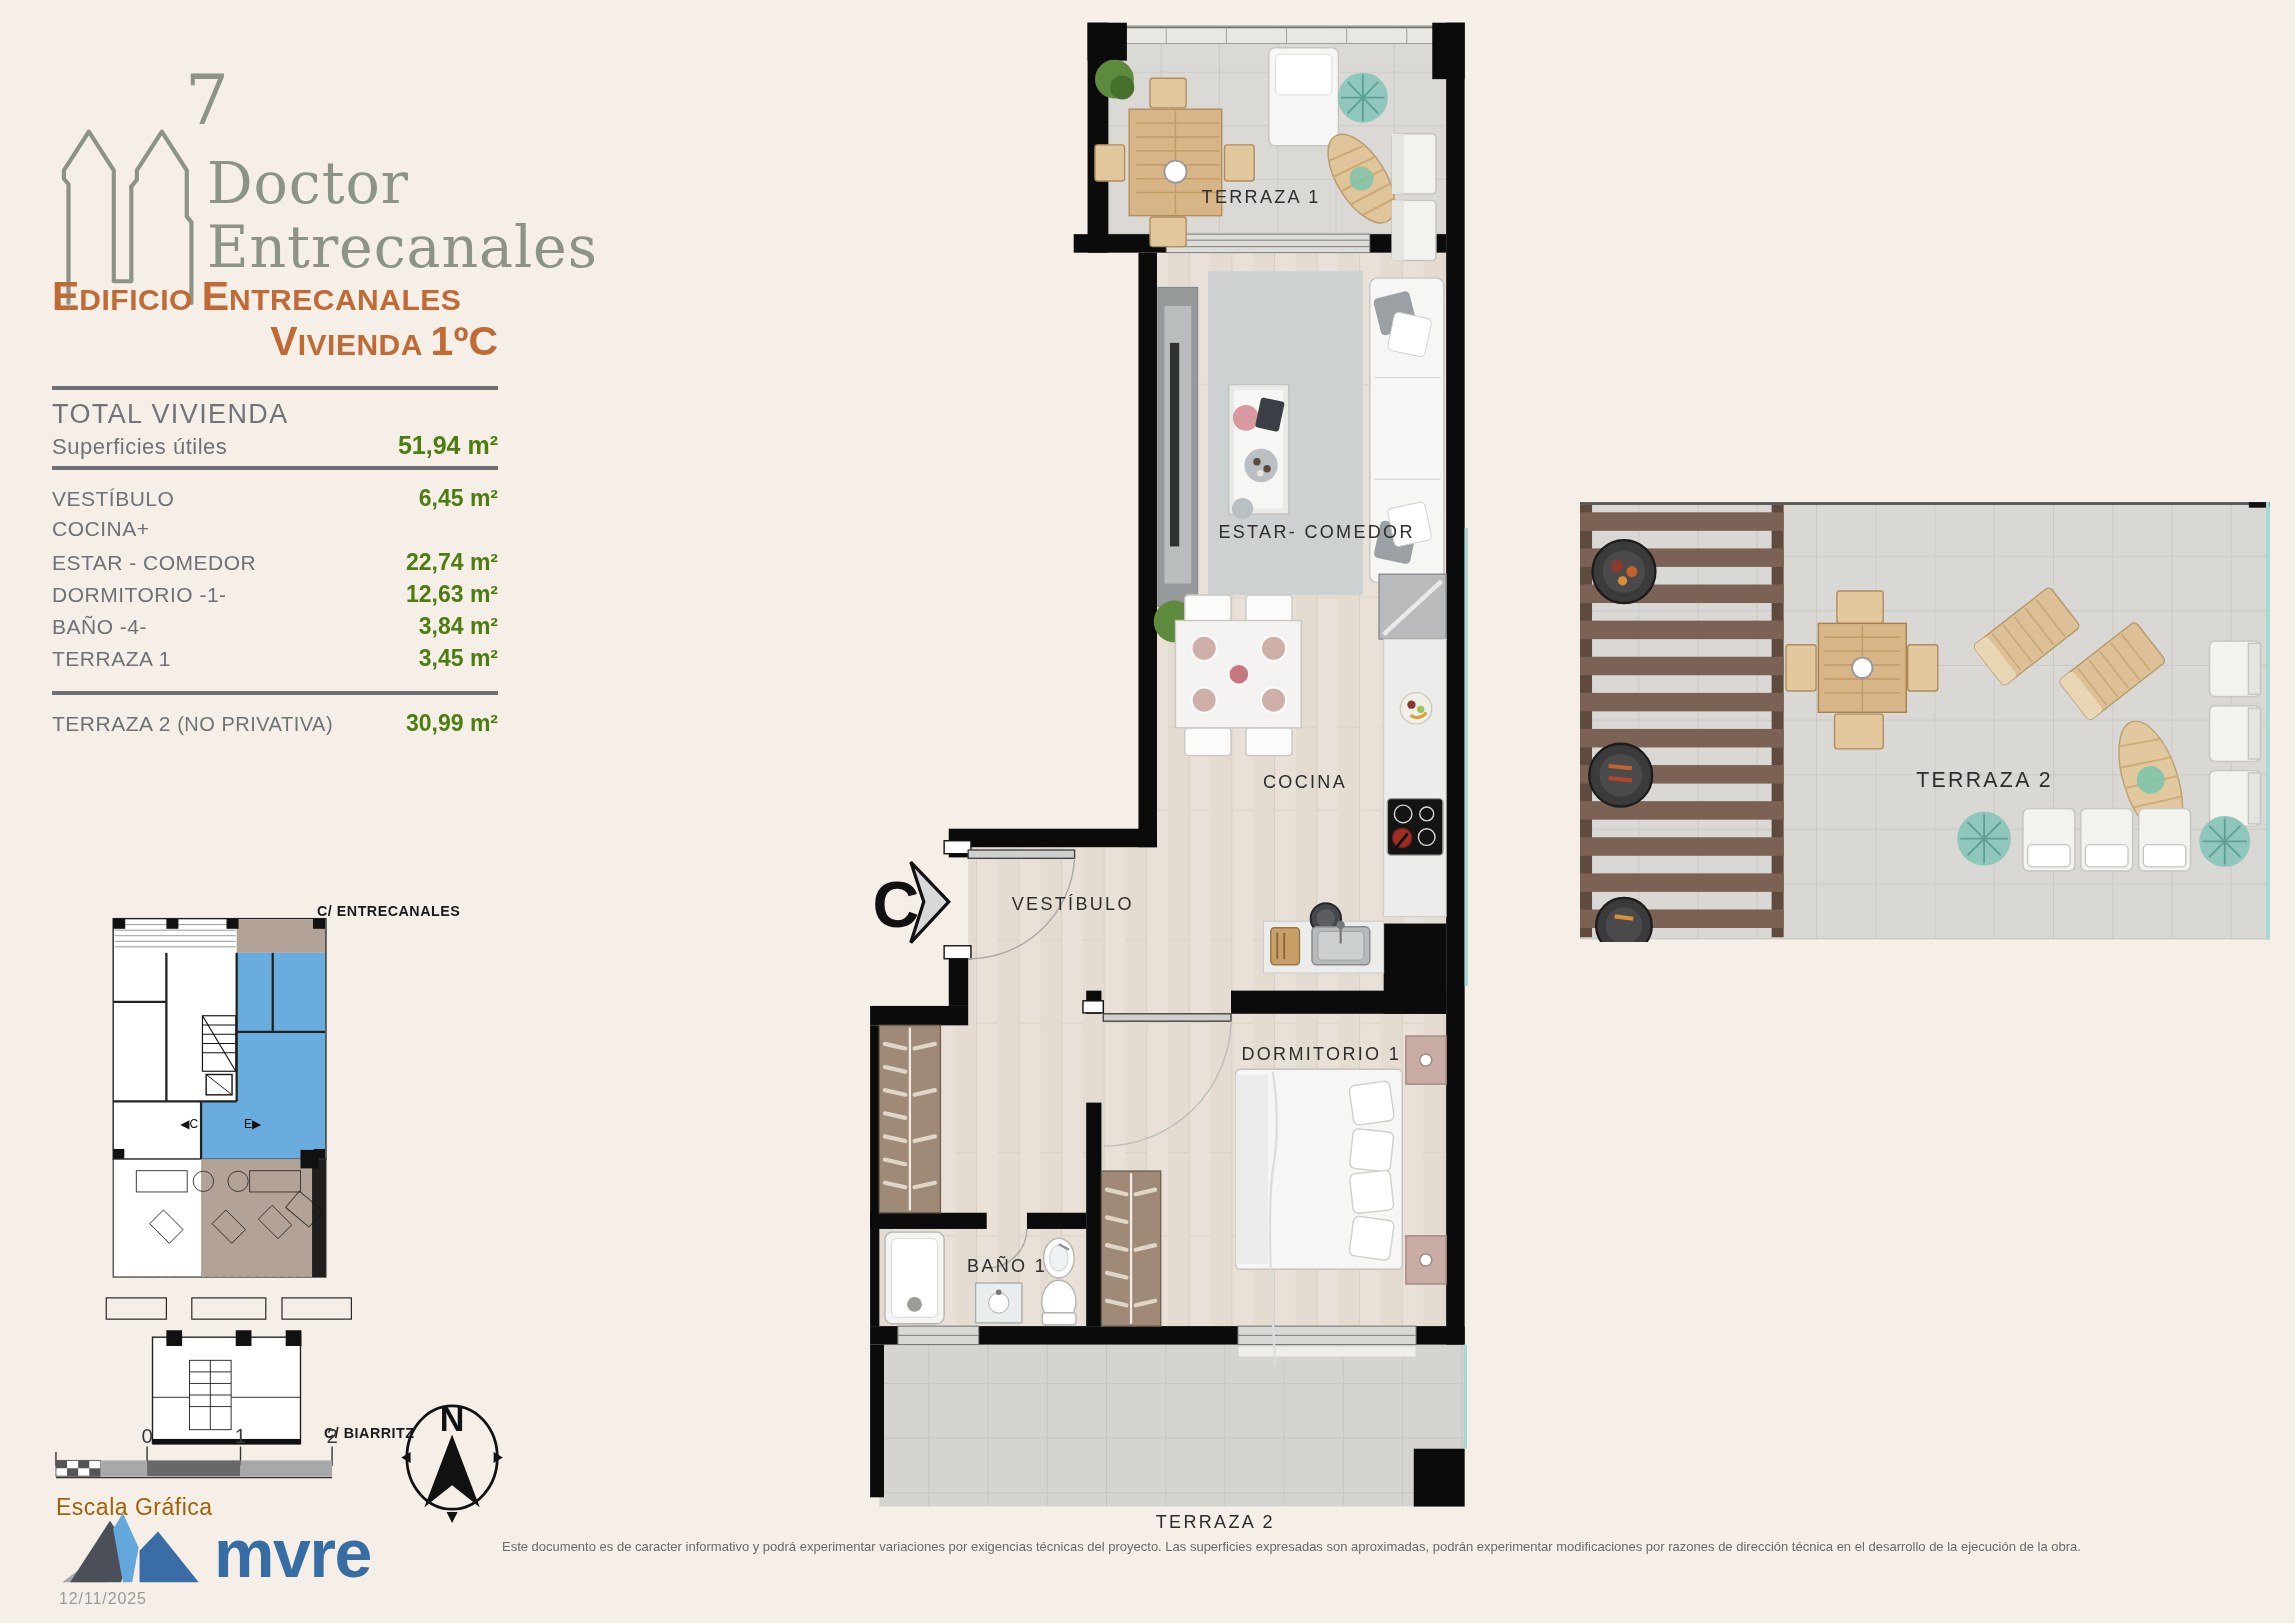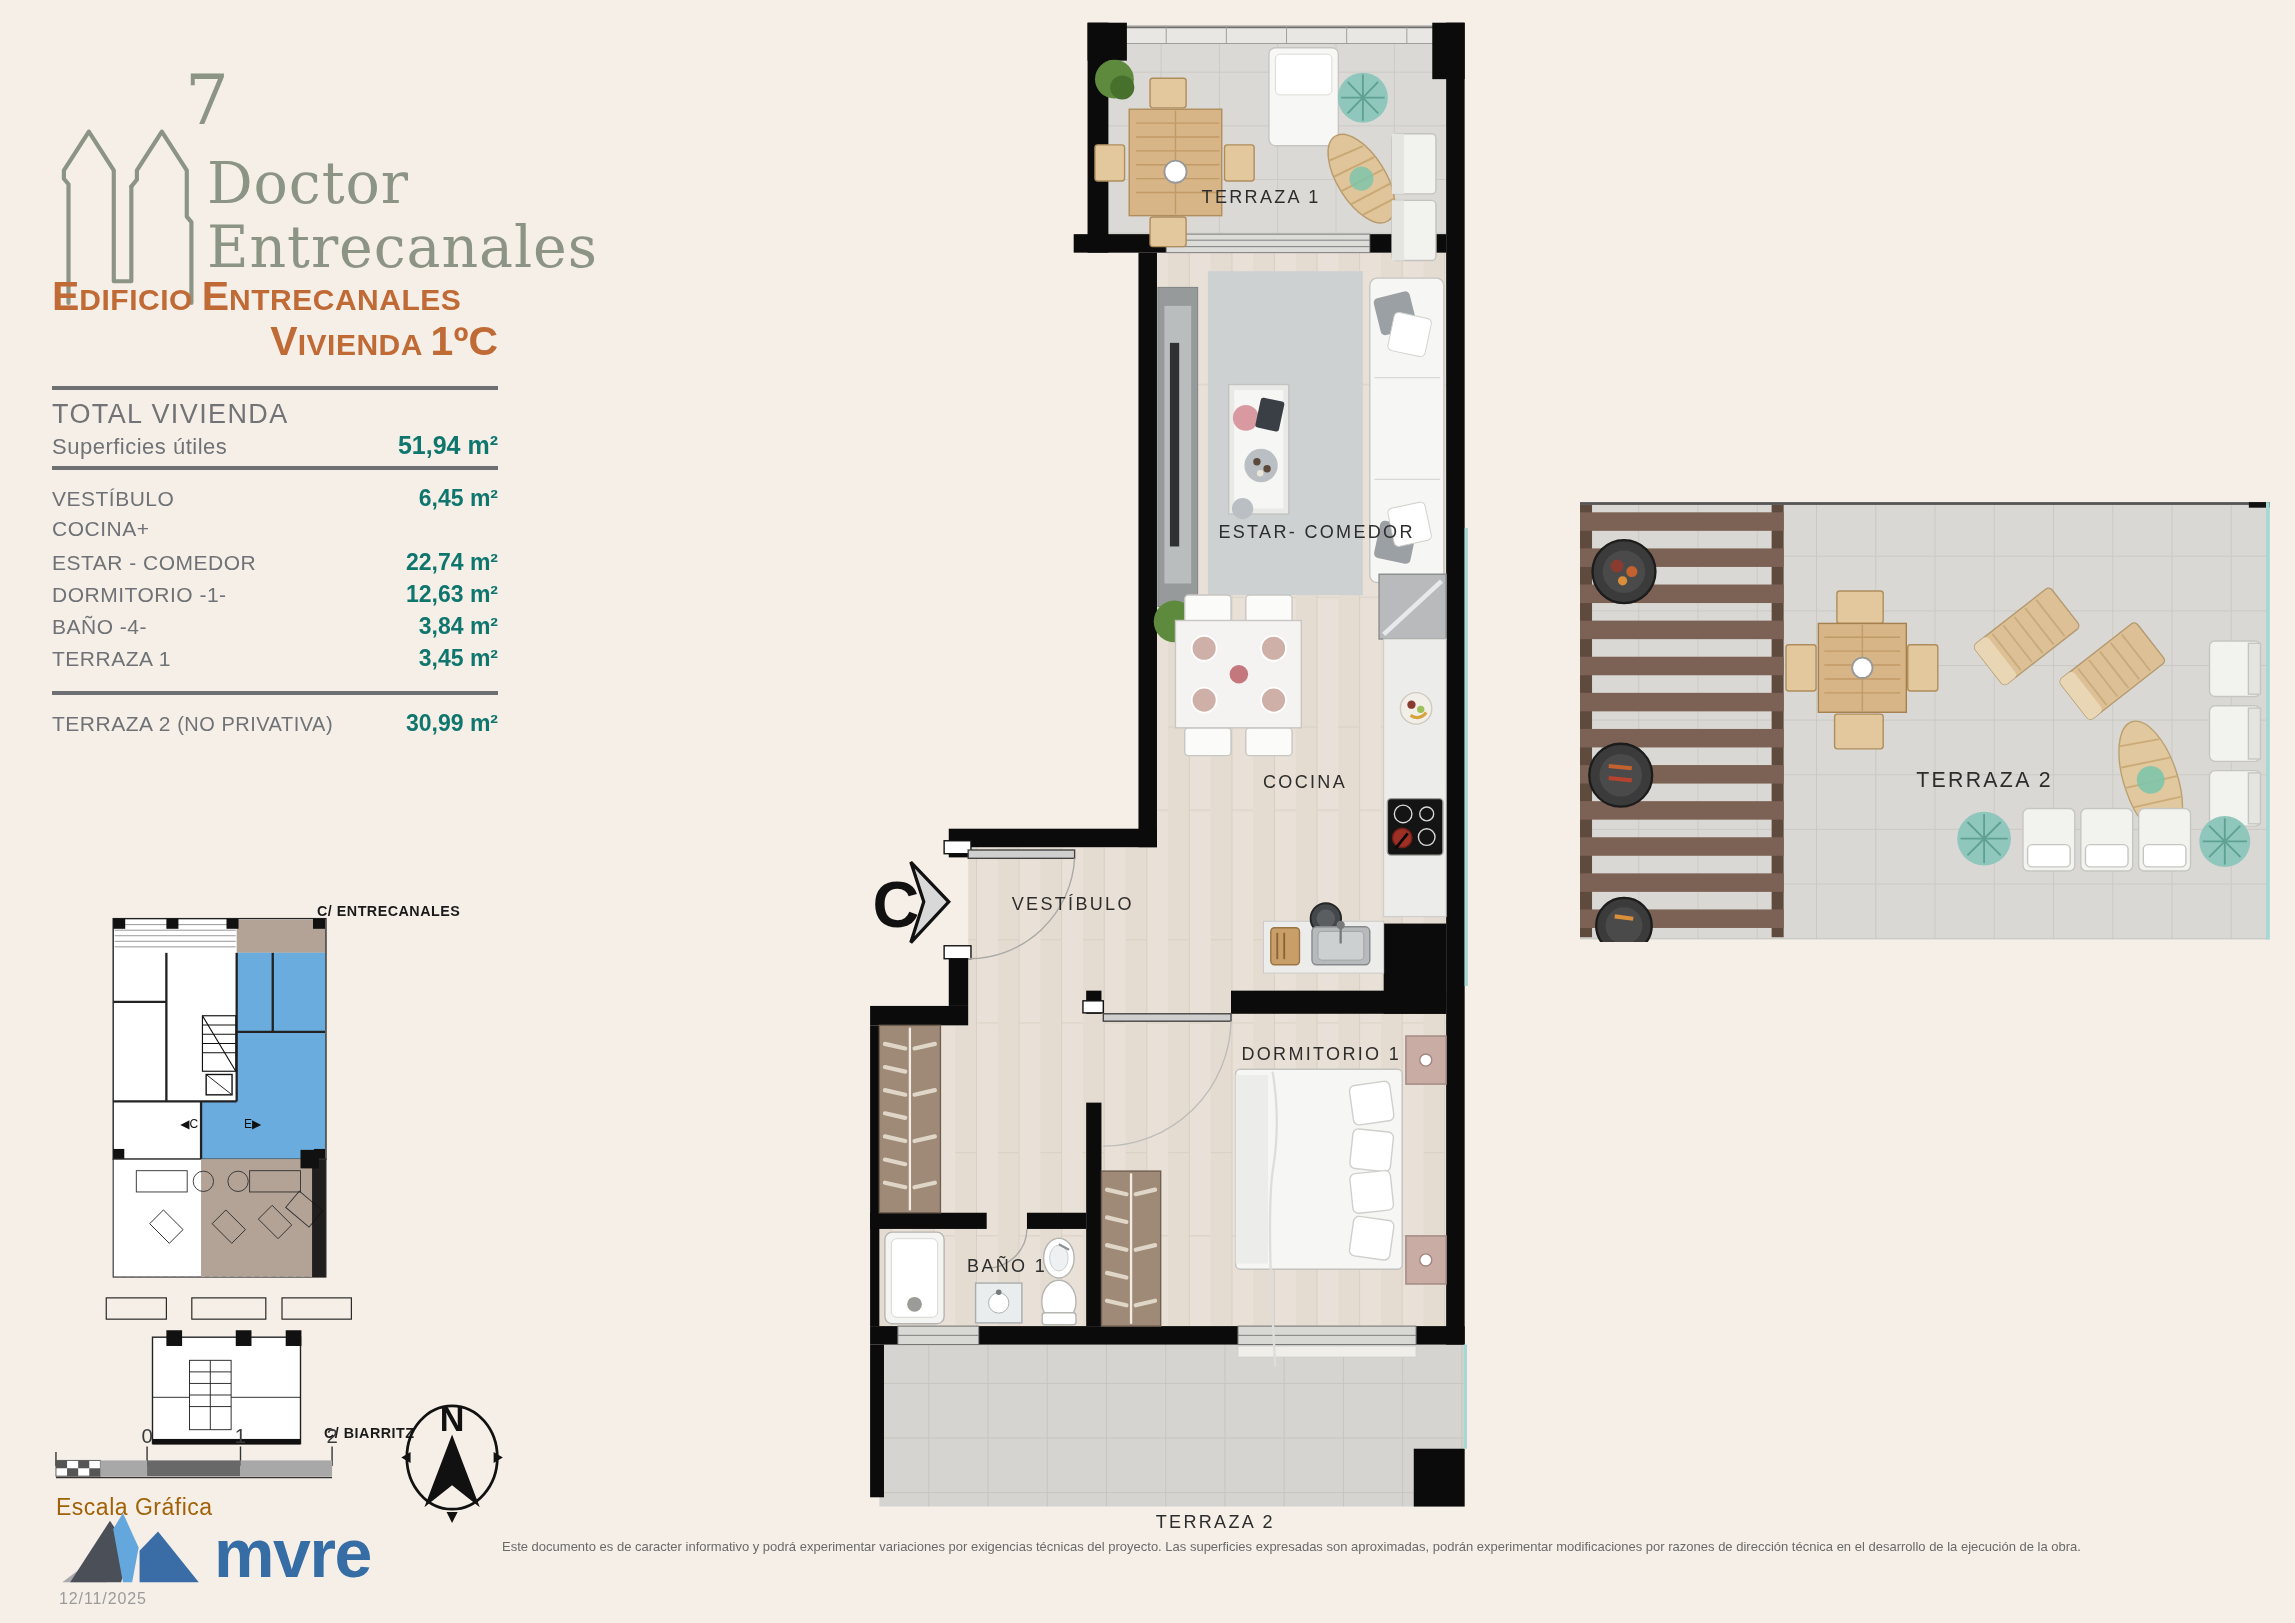--- a/index.html
+++ b/index.html
@@ -10,21 +10,21 @@
   .logo-num{font-family:"DejaVu Serif",serif;color:#8c9486;font-size:69px;line-height:1;}
   .logo-word{font-family:"DejaVu Serif",serif;color:#8c9486;font-size:57px;line-height:1;letter-spacing:0.9px;}
   .hdr{color:#c06a36;font-weight:bold;white-space:nowrap;}
   .hdr .cap{font-size:41px;}
   .hdr .rest{font-size:30px;letter-spacing:0.5px;}
   .rule{background:#6d6f72;height:3.7px;}
   .gray-big{color:#717376;font-size:27px;letter-spacing:1.4px;}
   .srow{display:flex;justify-content:space-between;align-items:baseline;}
   .slabel{color:#6f7276;font-size:21px;letter-spacing:0.5px;}
   .slabel .note{font-size:20px;}
-  .svalue{color:#0f766e;font-size:23px;font-weight:bold;}
+  .svalue{color:#4d7c0f;font-size:23px;font-weight:bold;}
   
   text{font-family:"Liberation Sans",sans-serif;}
   .plabel{fill:#2d2d2d;font-size:39px;letter-spacing:5px;}
   .street{color:#1a1a1a;font-size:14.3px;font-weight:bold;letter-spacing:0.5px;white-space:nowrap;}
   .tick-num{fill:#3a3a3a;font-size:44px;}
   .scale-cap{color:#a16207;font-size:23px;letter-spacing:0.5px;}
   .brand{color:#356da4;font-size:68px;font-weight:bold;letter-spacing:-1.4px;line-height:1;}
   .date{color:#9b9b9b;font-size:16px;letter-spacing:0.9px;}
   .disclaimer{color:#6a6a6a;font-size:13px;line-height:1.5;}
 </style>

